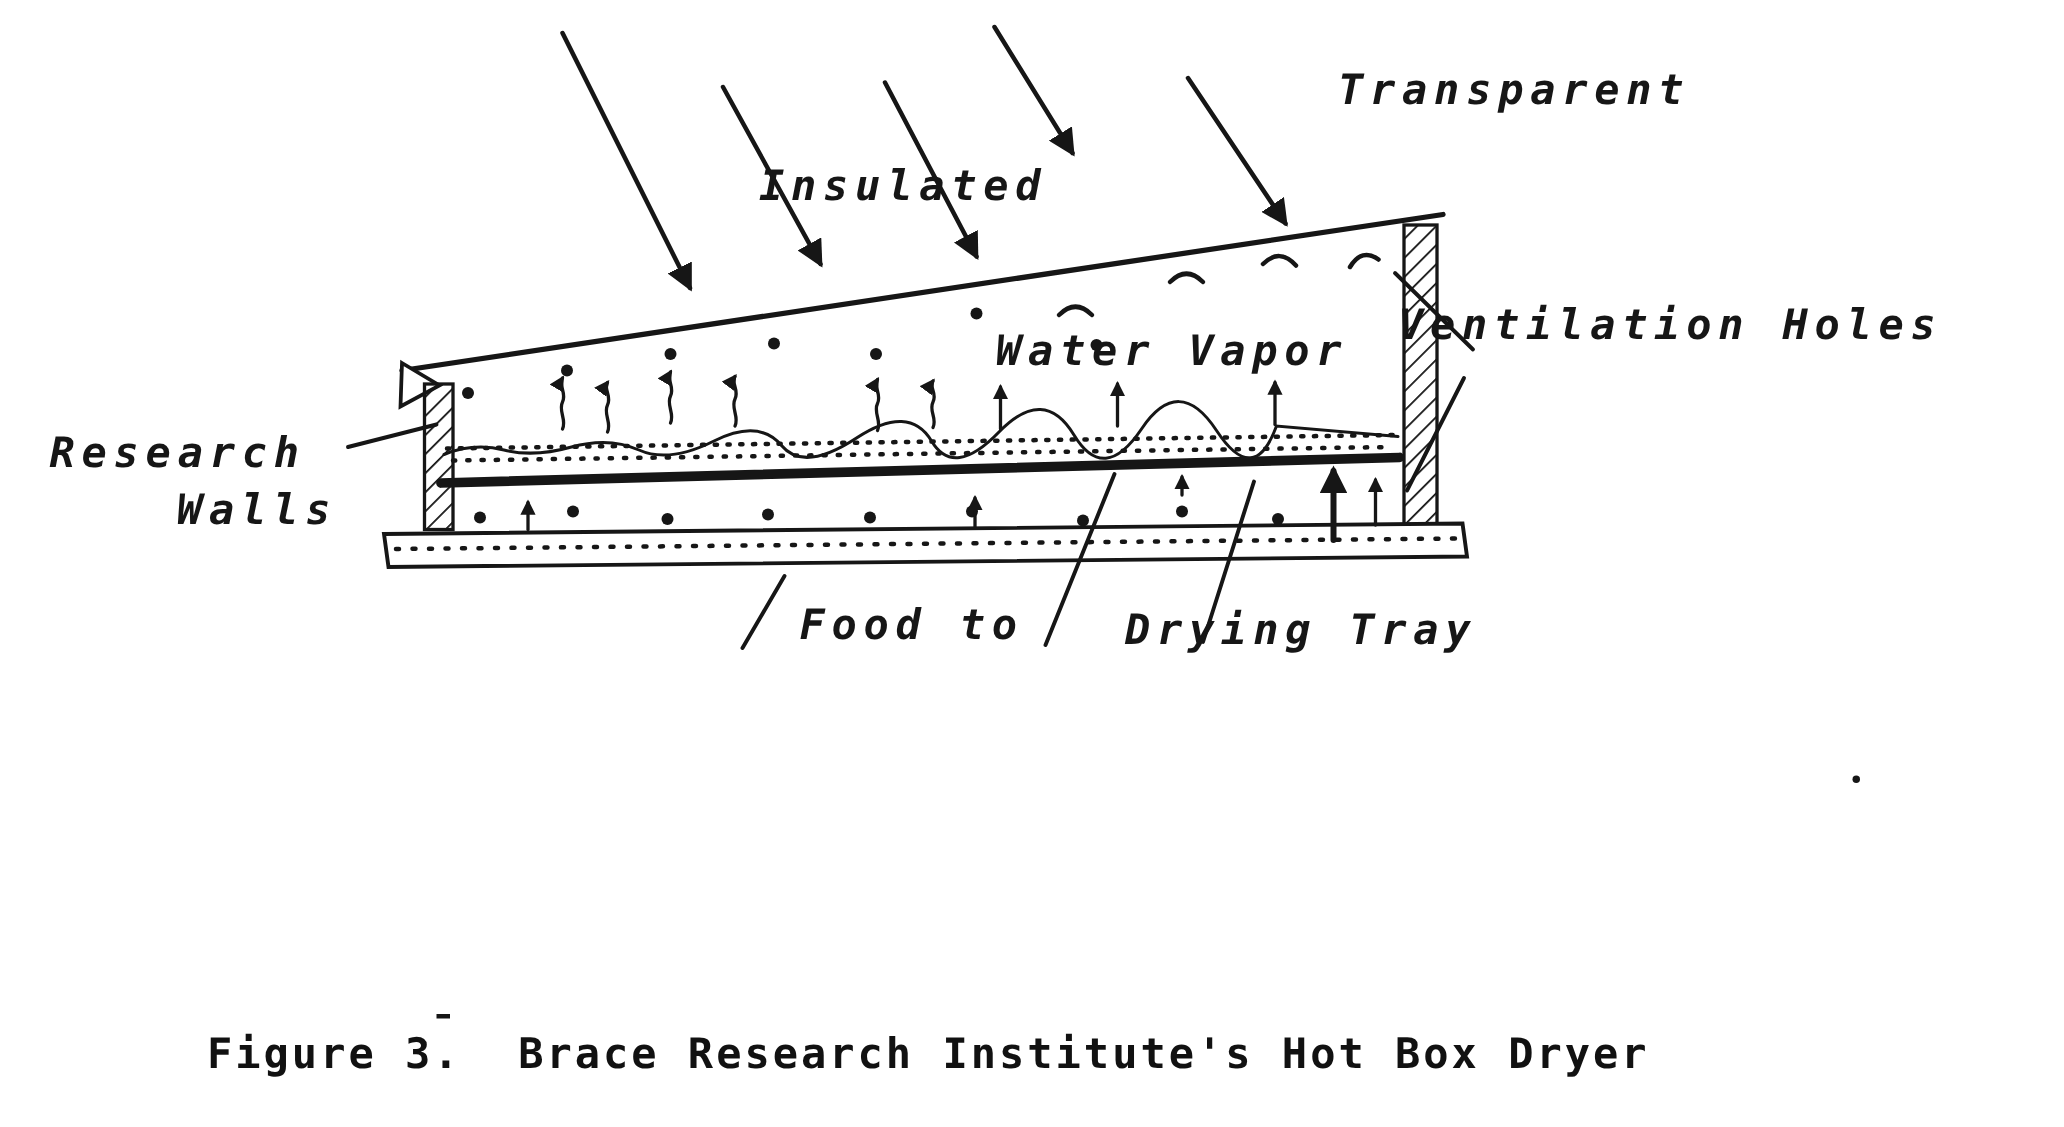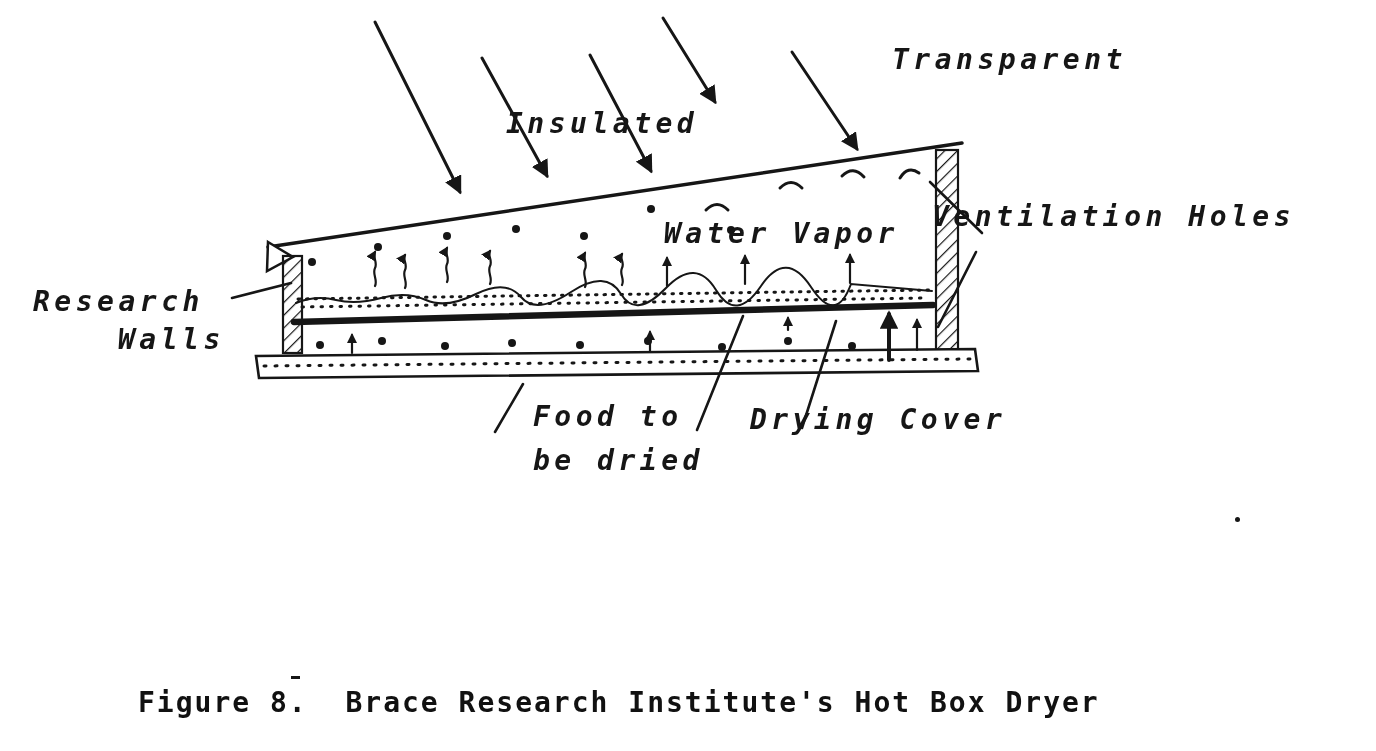--- a/index.html
+++ b/index.html
@@ -150,22 +150,21 @@
 
   <div class="label" style="left:932px;top:203px">Ventilation Holes</div>
 
   <div class="label" style="left:664px;top:220px">Water Vapor</div>
 
   <div class="label" style="left:33px;top:288px">Research</div>
   <div class="label" style="left:118px;top:326px">Walls</div>
 
 
   <div class="label" style="left:533px;top:403px">Food to</div>
-  <div class="label" style="left:533px;top:447px">be dried</div>
 
-  <div class="label" style="left:750px;top:406px">Drying Cover</div>
+  <div class="label" style="left:750px;top:406px">Drying Tray</div>
 
-  <div class="caption" style="left:138px;top:686px">Figure 8.  Brace Research Institute's Hot Box Dryer</div>
+  <div class="caption" style="left:138px;top:686px">Figure 3.  Brace Research Institute's Hot Box Dryer</div>
 
   <div class="artifact-dash" style="left:291px;top:676px"></div>
   <div class="artifact-dot" style="left:1235px;top:517px"></div>
 
 </div>
 
 </body></html>

